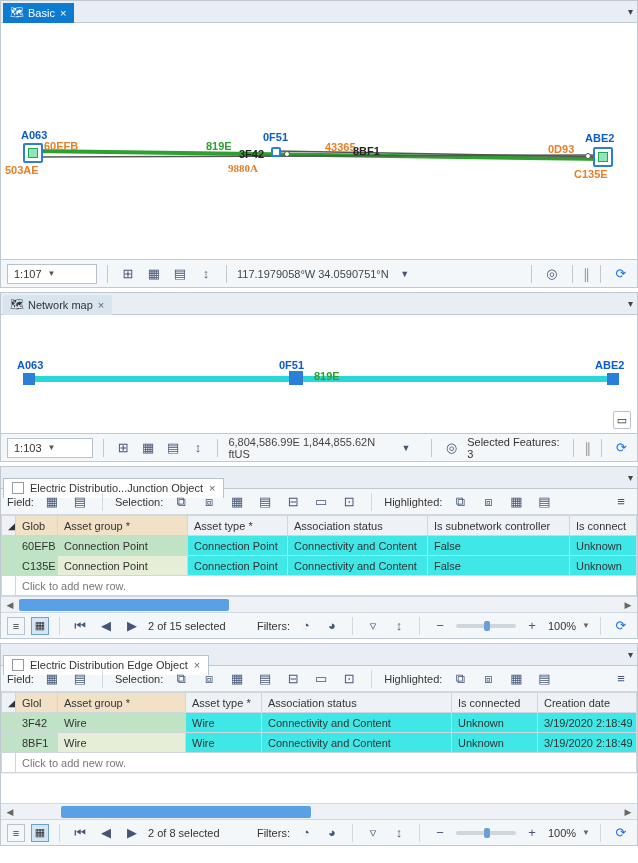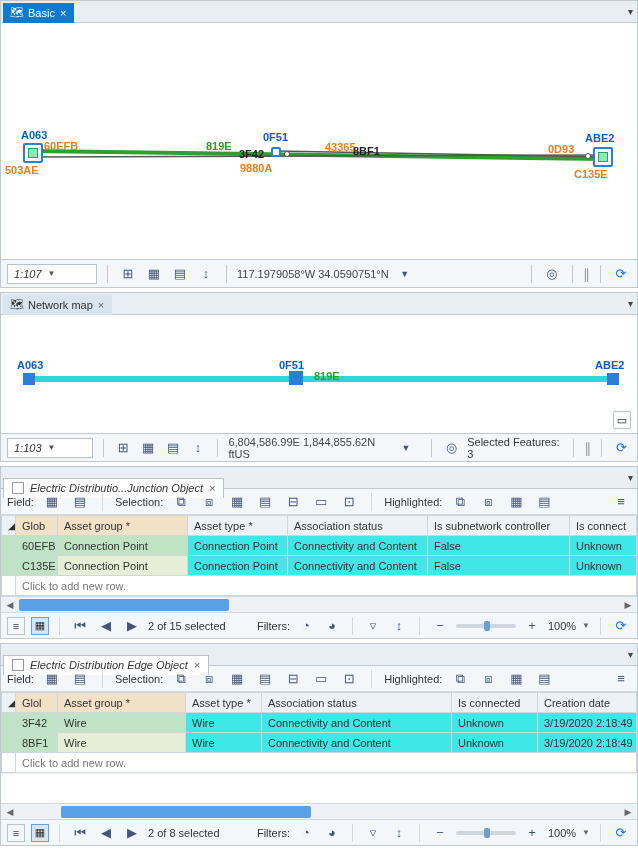--- a/index.html
+++ b/index.html
@@ -16,31 +16,31 @@
   .lbl { position: absolute; font-size: 11px; font-weight: bold; white-space: nowrap; }
   .blue { color: #0b5ccc; }
   .orange { color: #e87f25; }
   .green { color: #2ea02e; }
   .black { color: #222; }
   .node { position: absolute; width: 20px; height: 20px; border: 2px solid #2b7fd7; border-radius: 2px; background: #fff; }
   .node .inner { position:absolute; inset:3px; border:1px solid #1ea65f; background:#8fe8b4; }
   .midnode { position: absolute; width: 10px; height: 10px; border: 2px solid #2b7fd7; background: #fff; border-radius: 2px; }
   .dot { position: absolute; width: 6px; height: 6px; border: 1px solid #555; border-radius: 50%; background: #fff; }
   .statusbar { display: flex; align-items: center; gap: 6px; padding: 3px 6px; border-top: 1px solid #c0c8d0; background: #f4f7fa; height: 28px; }
-  .combo { display: flex; align-items: center; border: 1px solid #b8c2cc; background: #fff; height: 20px; padding: 0 4px 0 6px; gap: 6px; font-size: 11px; font-style: italic; }
+  .combo { display: flex; align-items: center; border: 1px solid #b8c2cc; background: #fff; height: 20px; padding: 0 4px 0 6px; gap: 6px; font-size: 11px; }
   .combo .arrow { font-size: 8px; color: #555; }
   .tbbtn { display:inline-flex; align-items:center; justify-content:center; width:20px; height:20px; color:#457; cursor:pointer; font-size:13px; }
   .sep { width: 1px; height: 18px; background: #c0c8d0; margin: 0 4px; }
   .statusbar .coord { font-size: 11px; color: #444; }
   .statusbar .spacer { flex: 1; }
   .pipe { color: #999; font-size: 14px; }
 
   .tbl-panel { border: 1px solid #c0c8d0; margin-top: 4px; }
   .tbl-tabbar { display:flex; align-items:center; background:#e8eef4; height:22px; padding-left:2px; border-bottom:1px solid #c0c8d0; }
-  .tbl-tab { display:flex; align-items:center; gap:6px; padding:2px 8px; background:#fff; border:1px solid #b8c2cc; border-bottom:none; height:20px; margin-top:20px; font-size:11px;font-style:italic; }
+  .tbl-tab { display:flex; align-items:center; gap:6px; padding:2px 8px; background:#fff; border:1px solid #b8c2cc; border-bottom:none; height:20px; margin-top:20px; font-size:11px; }
   .tbl-tab .icon { width:12px; height:12px; display:inline-block; background:#fff; border:1px solid #999; }
   .toolbar { display:flex; align-items:center; gap:8px; padding:3px 6px; border-bottom:1px solid #d0d8e0; background:#f4f7fa; height:26px; }
   .toolbar .label { font-weight: normal; color:#333; }
   .tsep { width:1px; height:18px; background:#d0d8e0; margin:0 4px; }
   table.data { border-collapse: collapse; width: 100%; font-size: 11px; table-layout: fixed; }
   table.data th { background:#eef2f6; border:1px solid #cfd6de; text-align:left; padding:3px 6px; font-weight:normal; color:#333; height:20px; overflow:hidden; white-space:nowrap; }
   table.data th.glob { background:#f1e2c7; }
   table.data th.grp { background:#f1e2c7; }
   table.data td { border:1px solid #cfd6de; padding:3px 6px; height:20px; overflow:hidden; white-space:nowrap; }
   tr.selrow td { background:#3fe7e7; }
@@ -82,21 +82,21 @@
         <div class="inner"></div>
       </div>
     <span class="lbl orange" style="left:43px; top:117px;">60EFB</span>
     <span class="lbl orange" style="left:4px; top:141px;">503AE</span>
     <span class="lbl green" style="left:205px; top:117px;">819E</span>
     <span class="lbl black" style="left:238px; top:125px;">3F42</span>
     <span class="lbl blue" style="left:262px; top:108px;">0F51</span>
     <div class="midnode" style="left:270px; top:124px;"></div>
     <div class="dot" style="left:283px; top:128px;"></div>
     <span class="lbl orange" style="left:300px; top:118px;margin-left:24px;">43365</span>
-    <span class="lbl orange" style="left:239px; top:139px;">9880A</span>
+    <span class="lbl orange" style="left:227px; top:139px;font-family:Liberation Serif, serif;">9880A</span>
     <span class="lbl black" style="left:352px; top:122px;">8BF1</span>
     <span class="lbl orange" style="left:547px; top:120px;">0D93</span>
     <span class="lbl blue" style="left:584px; top:109px;">ABE2</span>
     <div class="node" style="left:592px; top:124px;">
         <div class="inner"></div>
       </div>
     <div class="dot" style="left:584px; top:130px;"></div>
     <span class="lbl orange" style="left:573px; top:145px;">C135E</span>
   </div>
   <div class="statusbar">

